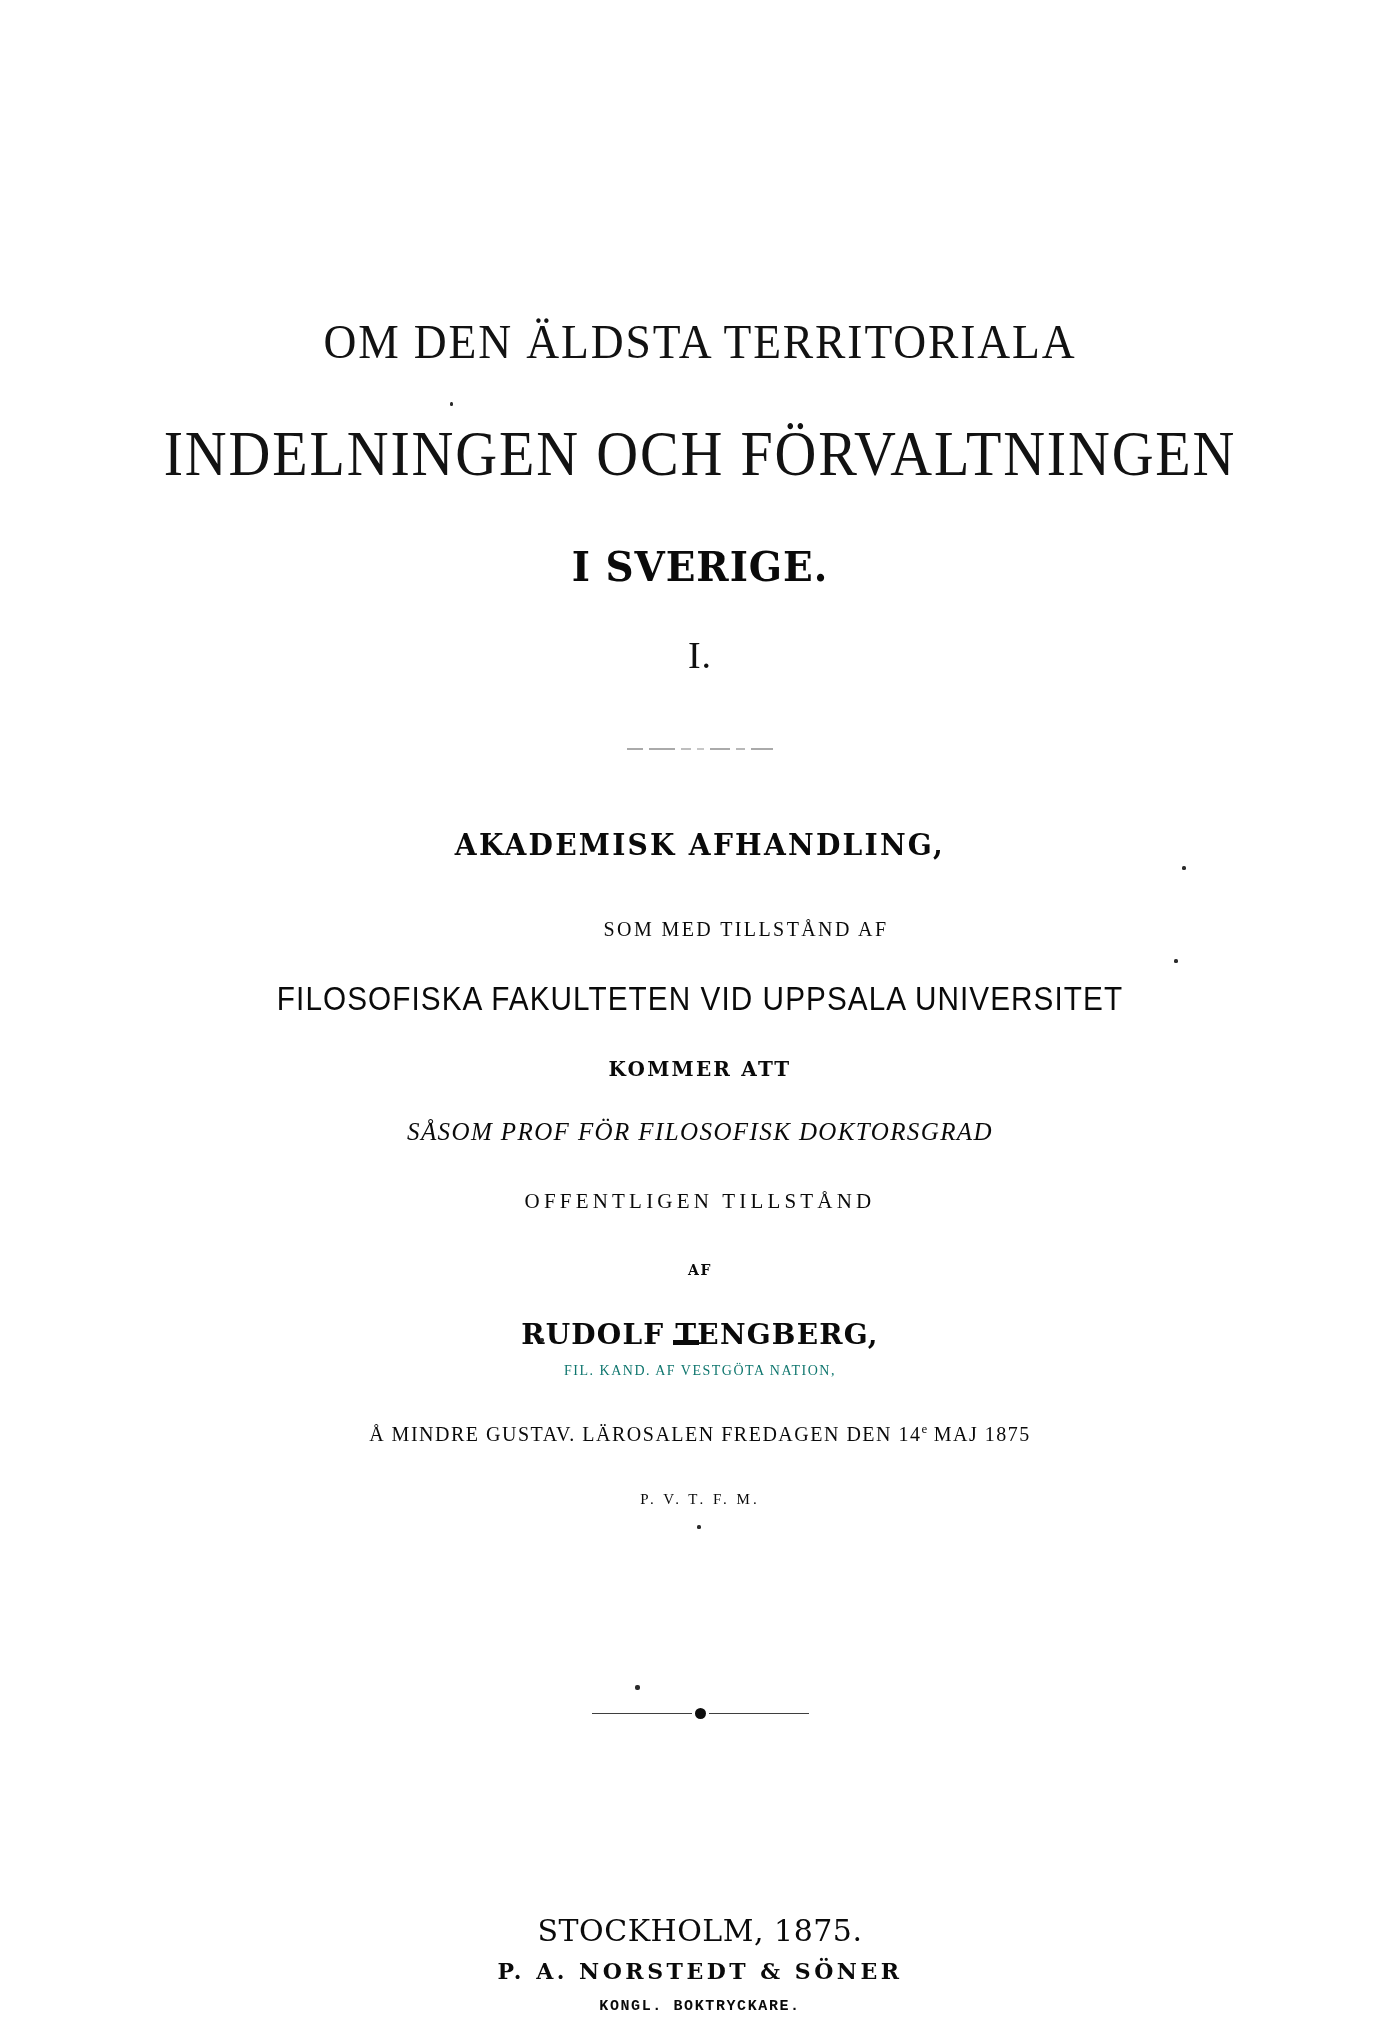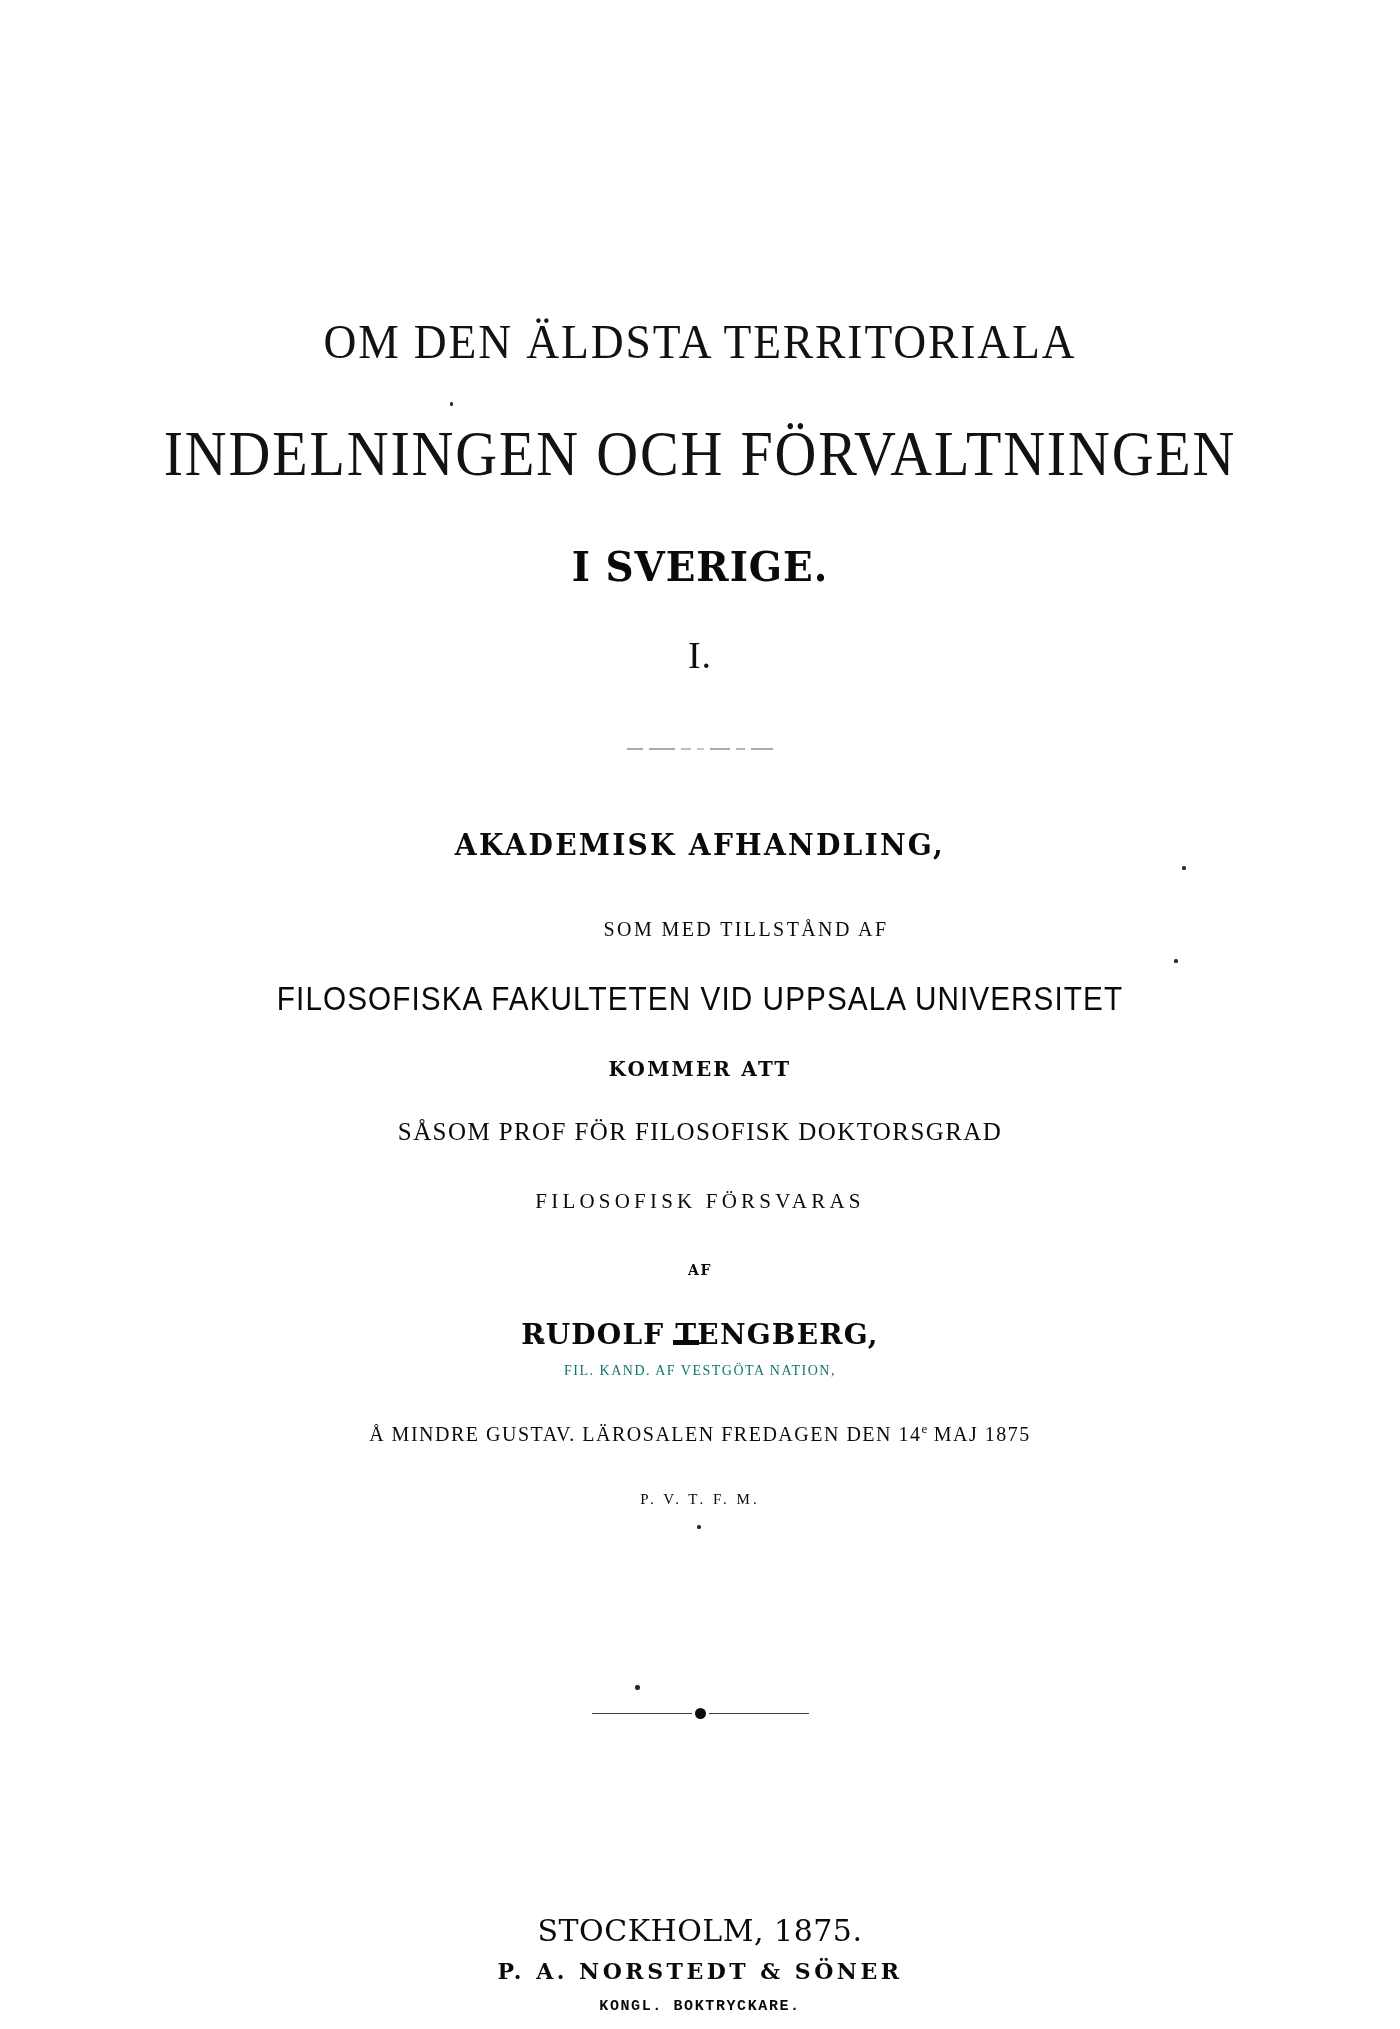--- a/index.html
+++ b/index.html
@@ -110,20 +110,21 @@
     font-size: 20px;
     font-weight: 700;
     letter-spacing: 2.2px;
   }
   .sasom {
     top: 1105px;
     font-family: "Liberation Serif", serif;
     font-size: 25px;
     font-weight: 400;
     letter-spacing: 1.4px;
+    font-style: italic;
   }
   .offentligen {
     top: 1176px;
     font-family: "Liberation Serif", serif;
     font-size: 21px;
     font-weight: 400;
     letter-spacing: 4.2px;
   }
   .af-small {
     top: 1249px;
@@ -256,21 +257,21 @@
 
   <div class="blk rule-faint">
     <span class="seg s1"></span><span class="seg s2"></span><span class="seg s3"></span><span class="seg s4"></span><span class="seg s5"></span><span class="seg s6"></span><span class="seg s7"></span>
   </div>
 
   <div class="blk akademisk">AKADEMISK AFHANDLING,</div>
   <div class="blk som-med">SOM MED TILLSTÅND AF</div>
   <div class="blk fakulteten">FILOSOFISKA FAKULTETEN VID UPPSALA UNIVERSITET</div>
   <div class="blk kommer-att">KOMMER ATT</div>
   <div class="blk sasom">SÅSOM PROF FÖR FILOSOFISK DOKTORSGRAD</div>
-  <div class="blk offentligen">FILOSOFISK FÖRSVARAS</div>
+  <div class="blk offentligen">OFFENTLIGEN TILLSTÅND</div>
   <div class="blk af-small">AF</div>
 
   <div class="blk author-wrap">
     <span class="author">
       <span>RUDOLF TENGBERG,</span>
       <span class="under-mark"></span>
     </span>
   </div>
   <div class="blk author-nation">FIL. KAND. AF VESTGÖTA NATION,</div>
 

